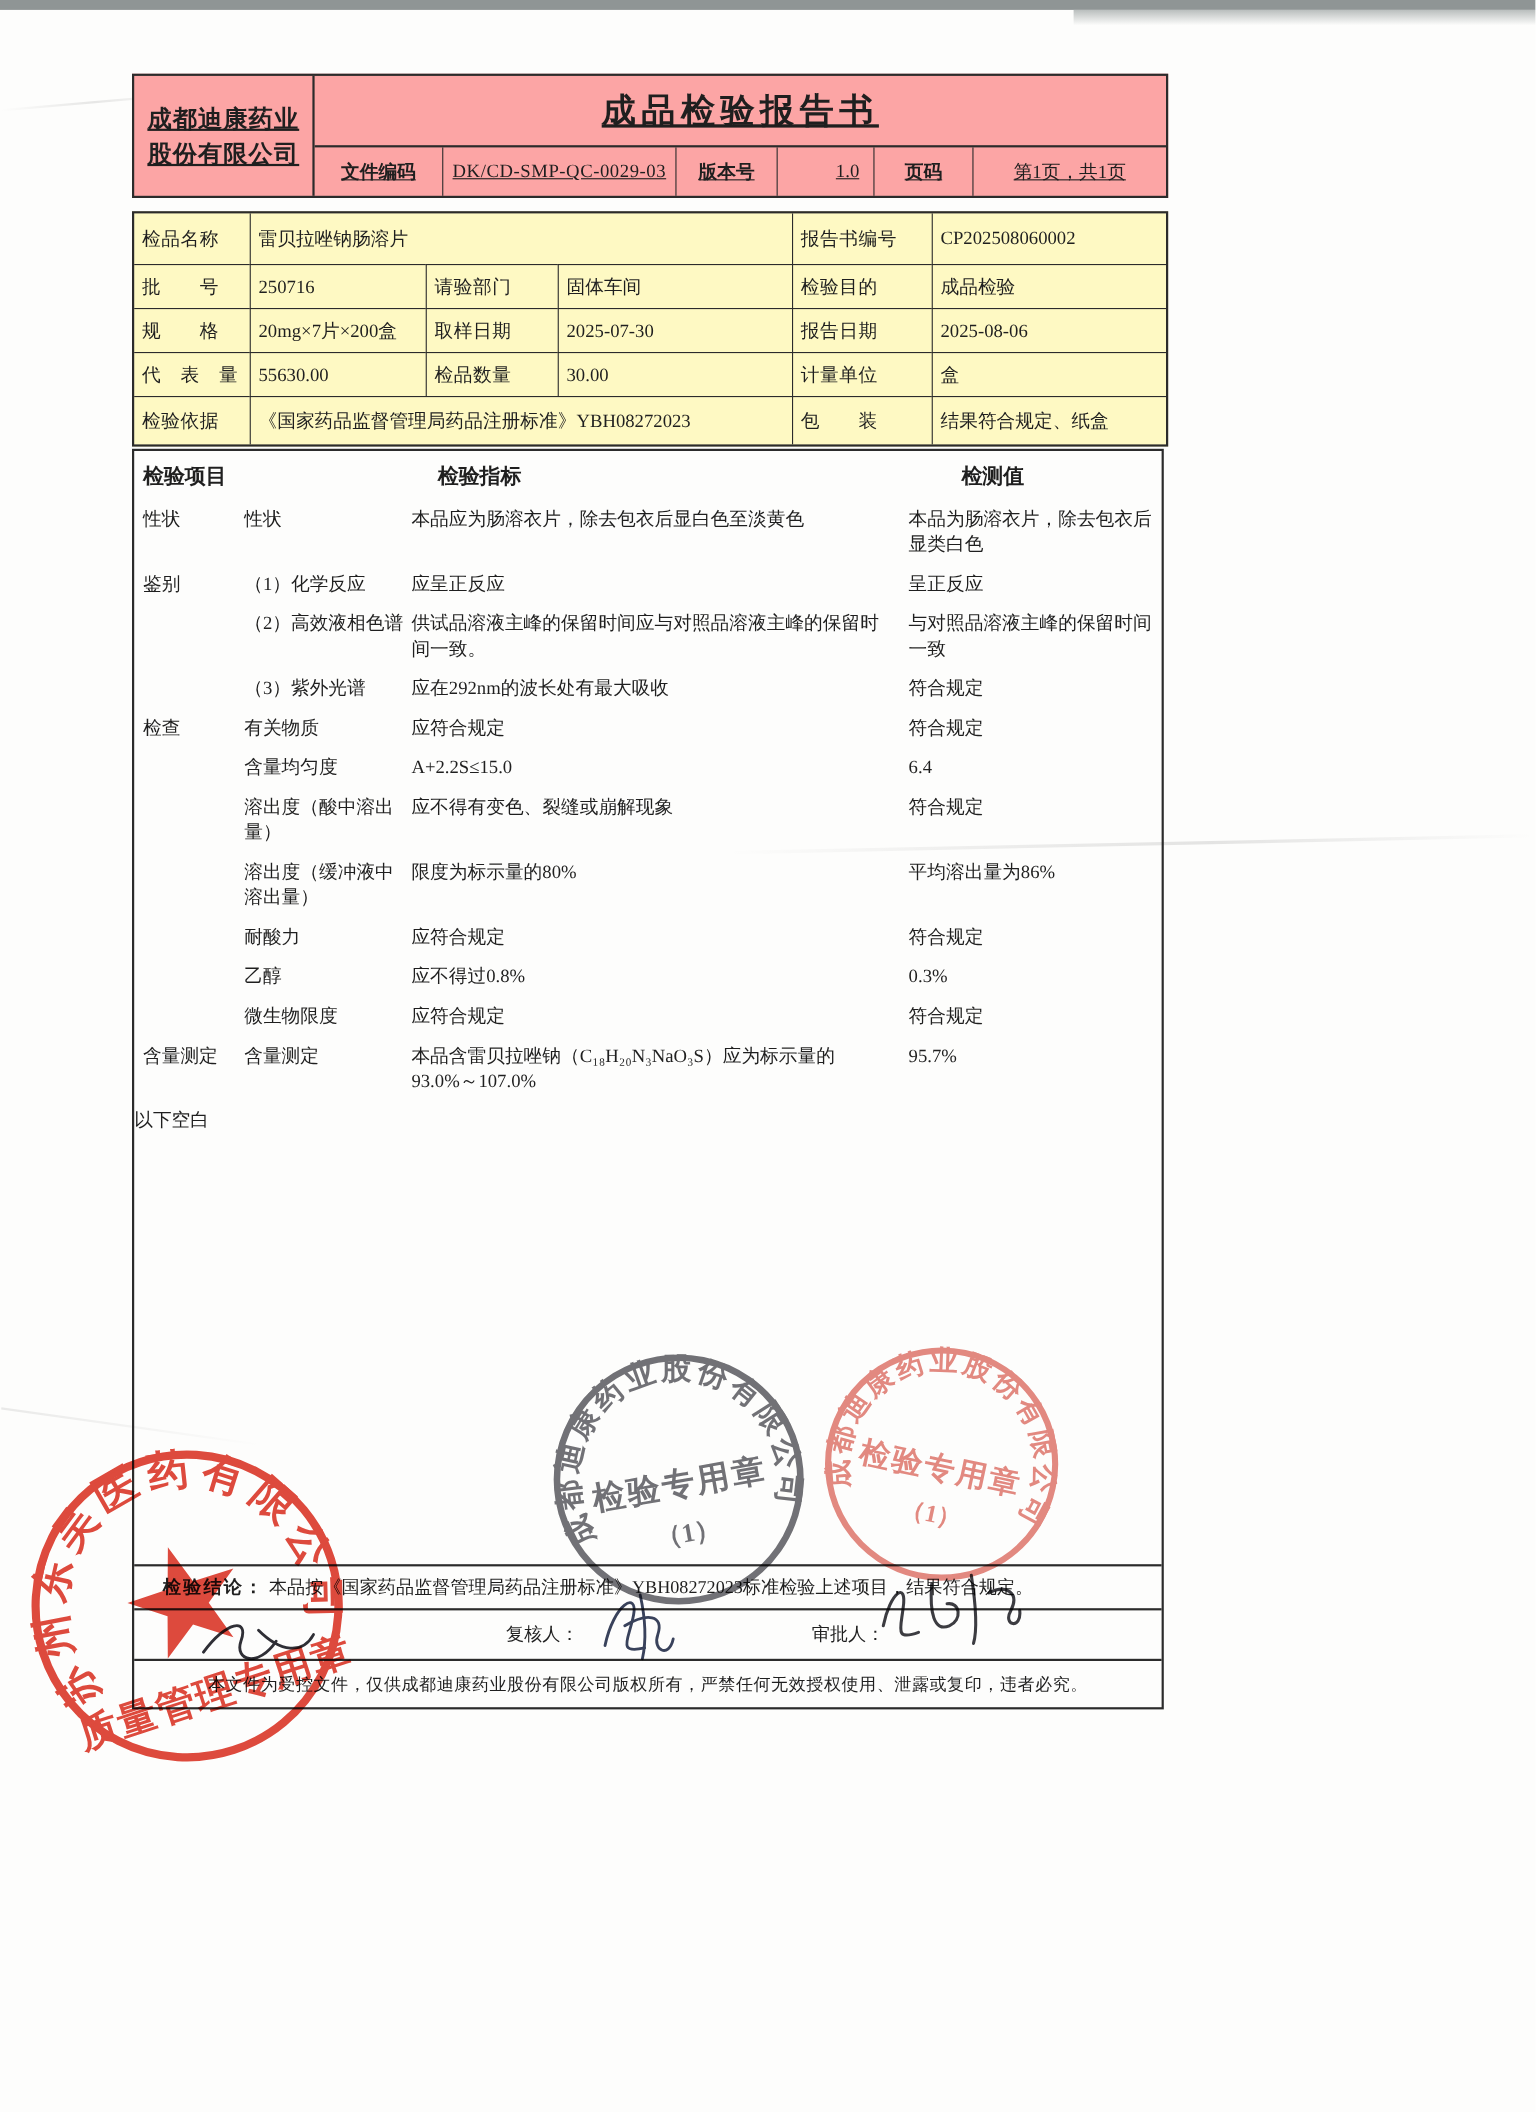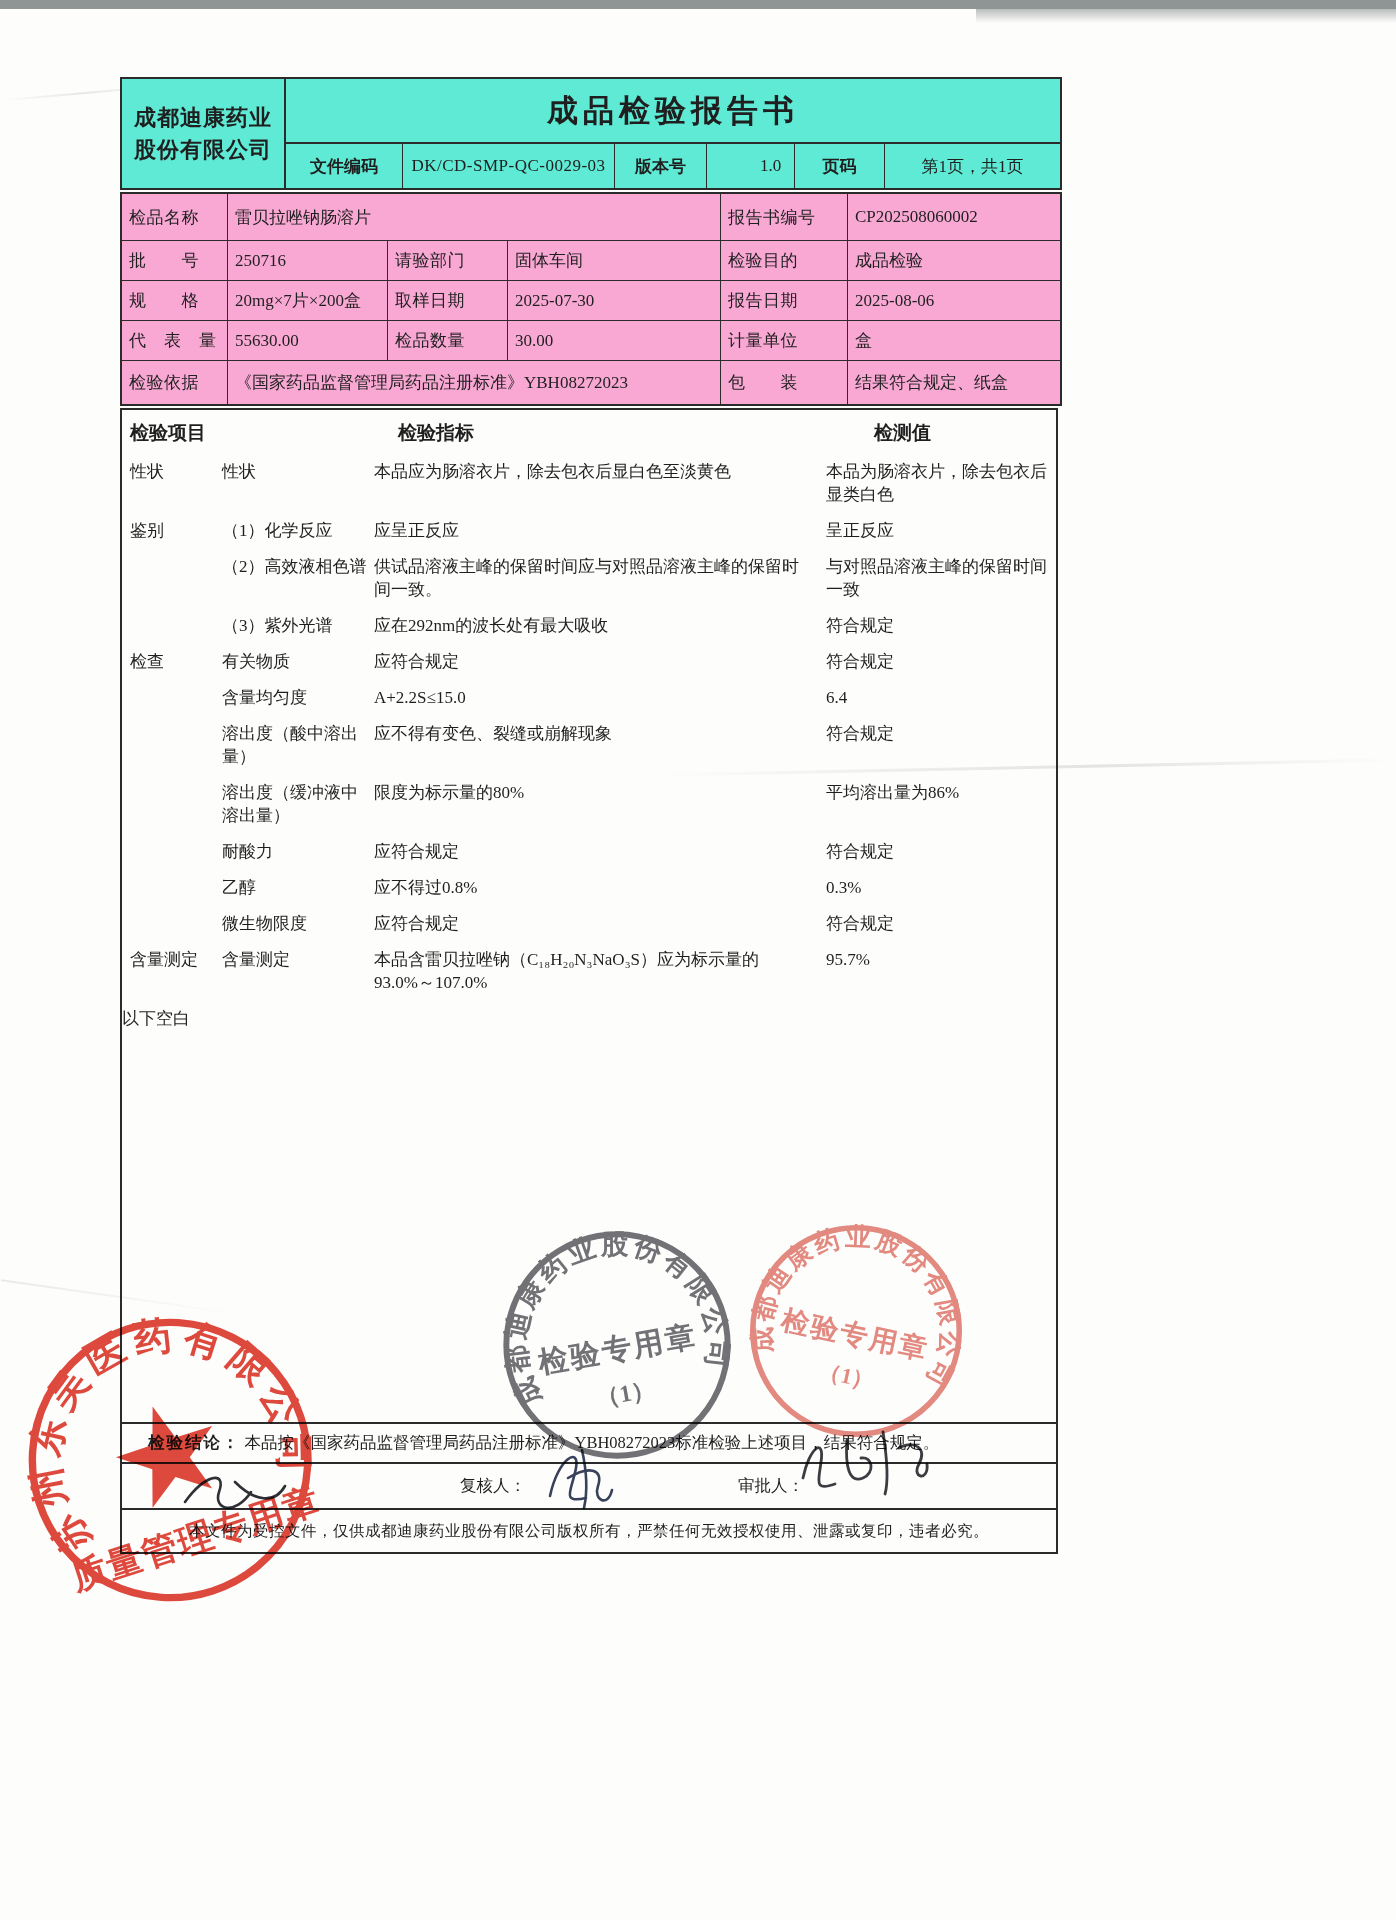--- a/index.html
+++ b/index.html
@@ -14,40 +14,40 @@
     background:linear-gradient(to bottom,#b9bebd,rgba(255,255,255,0));}
   .crease1{position:absolute;left:0;top:92px;width:170px;height:2px;
     background:linear-gradient(90deg,rgba(0,0,0,0),rgba(0,0,0,.09),rgba(0,0,0,0));transform:rotate(-5deg);}
   .crease2{position:absolute;left:660px;top:766px;width:736px;height:3px;
     background:linear-gradient(90deg,rgba(0,0,0,0),rgba(0,0,0,.06) 30%,rgba(0,0,0,.1) 60%,rgba(0,0,0,0));
     transform:rotate(-1.2deg);}
   .crease3{position:absolute;left:0;top:1296px;width:240px;height:2px;
     background:linear-gradient(90deg,rgba(0,0,0,.08),rgba(0,0,0,0));transform:rotate(8deg);}
 
   
-  .header-table{position:absolute;left:120px;top:77px;width:938px;
-    border:2.5px solid #2b2b2b;display:flex;background:#5eead4;}
+  .header-table{position:absolute;left:120px;top:67px;width:938px;
+    border:2.5px solid #2b2b2b;display:flex;background:#fca5a5;text-decoration:underline;}
   .company-cell{width:158px;border-right:2px solid #2b2b2b;display:flex;align-items:center;justify-content:center;
     font-weight:bold;font-size:22px;line-height:1.45;text-align:center;white-space:pre-line;padding:10px 2px;letter-spacing:1px;}
   .header-right{flex:1;display:flex;flex-direction:column;}
   .title-row{height:63px;display:flex;align-items:center;justify-content:center;
     font-size:31px;font-weight:bold;letter-spacing:5px;}
   .code-row{height:44px;border-top:2px solid #2b2b2b;display:flex;font-size:17px;}
   .code-row>div{display:flex;align-items:center;justify-content:center;border-left:1.5px solid #2b2b2b;box-sizing:border-box;}
   .code-row>div:first-child{border-left:none;}
   .cw1{width:116px;font-weight:bold;text-align:right;}
   .cw2{width:212px;letter-spacing:.5px;}
   .cw3{width:92px;font-weight:bold;}
   .cw4{width:88px;padding-left:40px;}
   .cw5{width:90px;font-weight:bold;}
   .cw6{flex:1;}
 
   
   .info-table{position:absolute;left:120px;top:192px;width:938px;
-    border:2.5px solid #2b2b2b;display:grid;background:#f9a8d4;
+    border:2.5px solid #2b2b2b;display:grid;background:#fef9c3;
     grid-template-columns:105px 160px 120px 213px 127px 1fr;
     grid-template-rows:46px 40px 40px 40px 44px;
     font-size:17px;}
   .info-table>div{display:flex;align-items:center;padding:2px 7px;box-sizing:border-box;
     border-left:1.5px solid #2b2b2b;border-top:1.5px solid #2b2b2b;overflow:hidden;white-space:nowrap;}
   .info-table>div.fc{border-left:none;}
   .info-table>div.fr{border-top:none;}
   .span3{grid-column:span 3;}
   .lbl{letter-spacing:.5px;}
 

